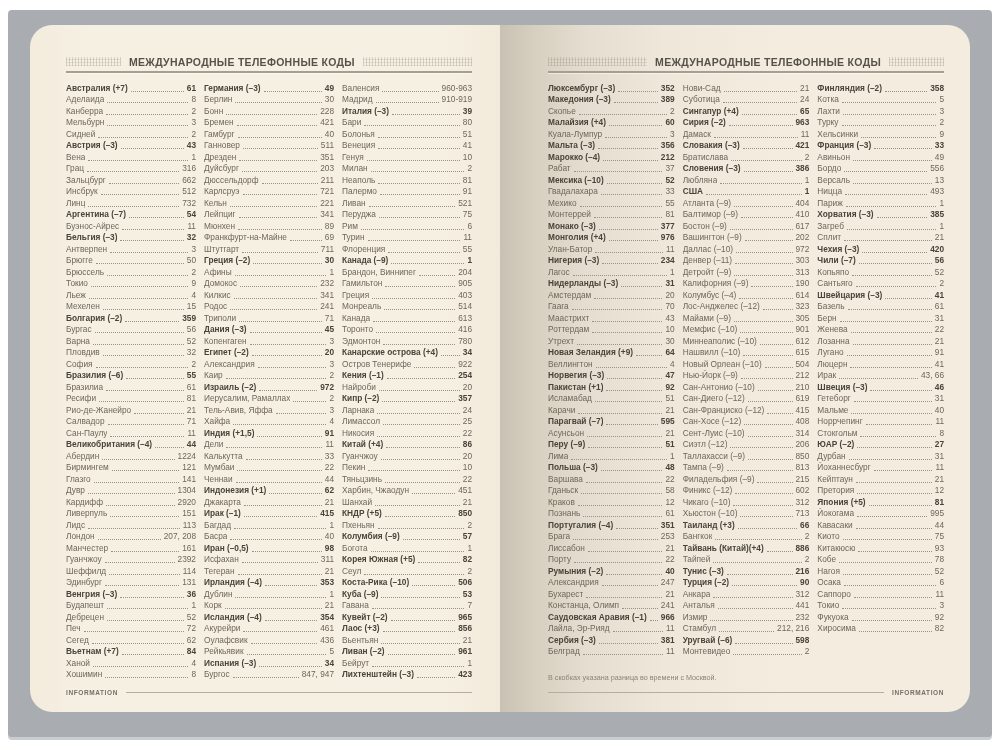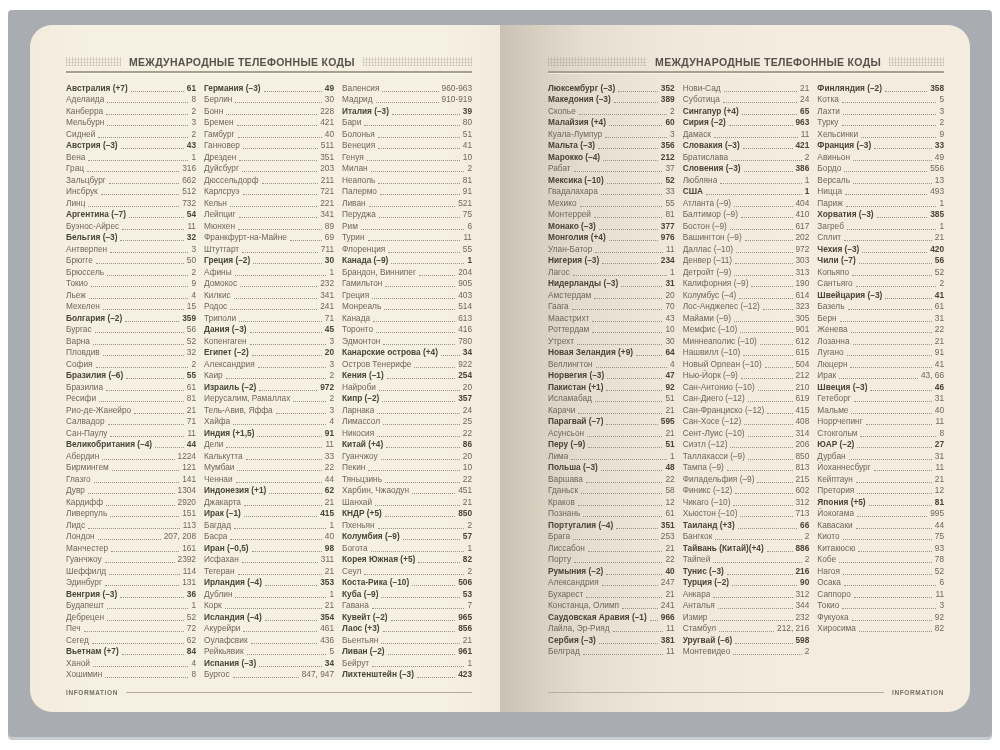--- a/index.html
+++ b/index.html
@@ -1356,21 +1356,21 @@
             <span class="vl">90</span>
           </div>
           <div class="row">
             <span class="nm">Анкара</span>
             <span class="leader"></span>
             <span class="vl">312</span>
           </div>
           <div class="row">
             <span class="nm">Анталья</span>
             <span class="leader"></span>
-            <span class="vl">344</span>
+            <span class="vl">441</span>
           </div>
           <div class="row">
             <span class="nm">Измир</span>
             <span class="leader"></span>
             <span class="vl">232</span>
           </div>
           <div class="row">
             <span class="nm">Стамбул</span>
             <span class="leader"></span>
             <span class="vl">212, 216</span>
@@ -1622,19 +1622,20 @@
             <span class="leader"></span>
             <span class="vl">92</span>
           </div>
           <div class="row">
             <span class="nm">Хиросима</span>
             <span class="leader"></span>
             <span class="vl">82</span>
           </div>
         </div>
       </div>
+    <div class="footnote">В скобках указана разница во времени с Москвой.</div>
     <div class="footer">
       <span class="footer-line"></span>
       <span class="footer-label">INFORMATION</span>
     </div>
   </div>
 
 </div>
 
 </body></html>

